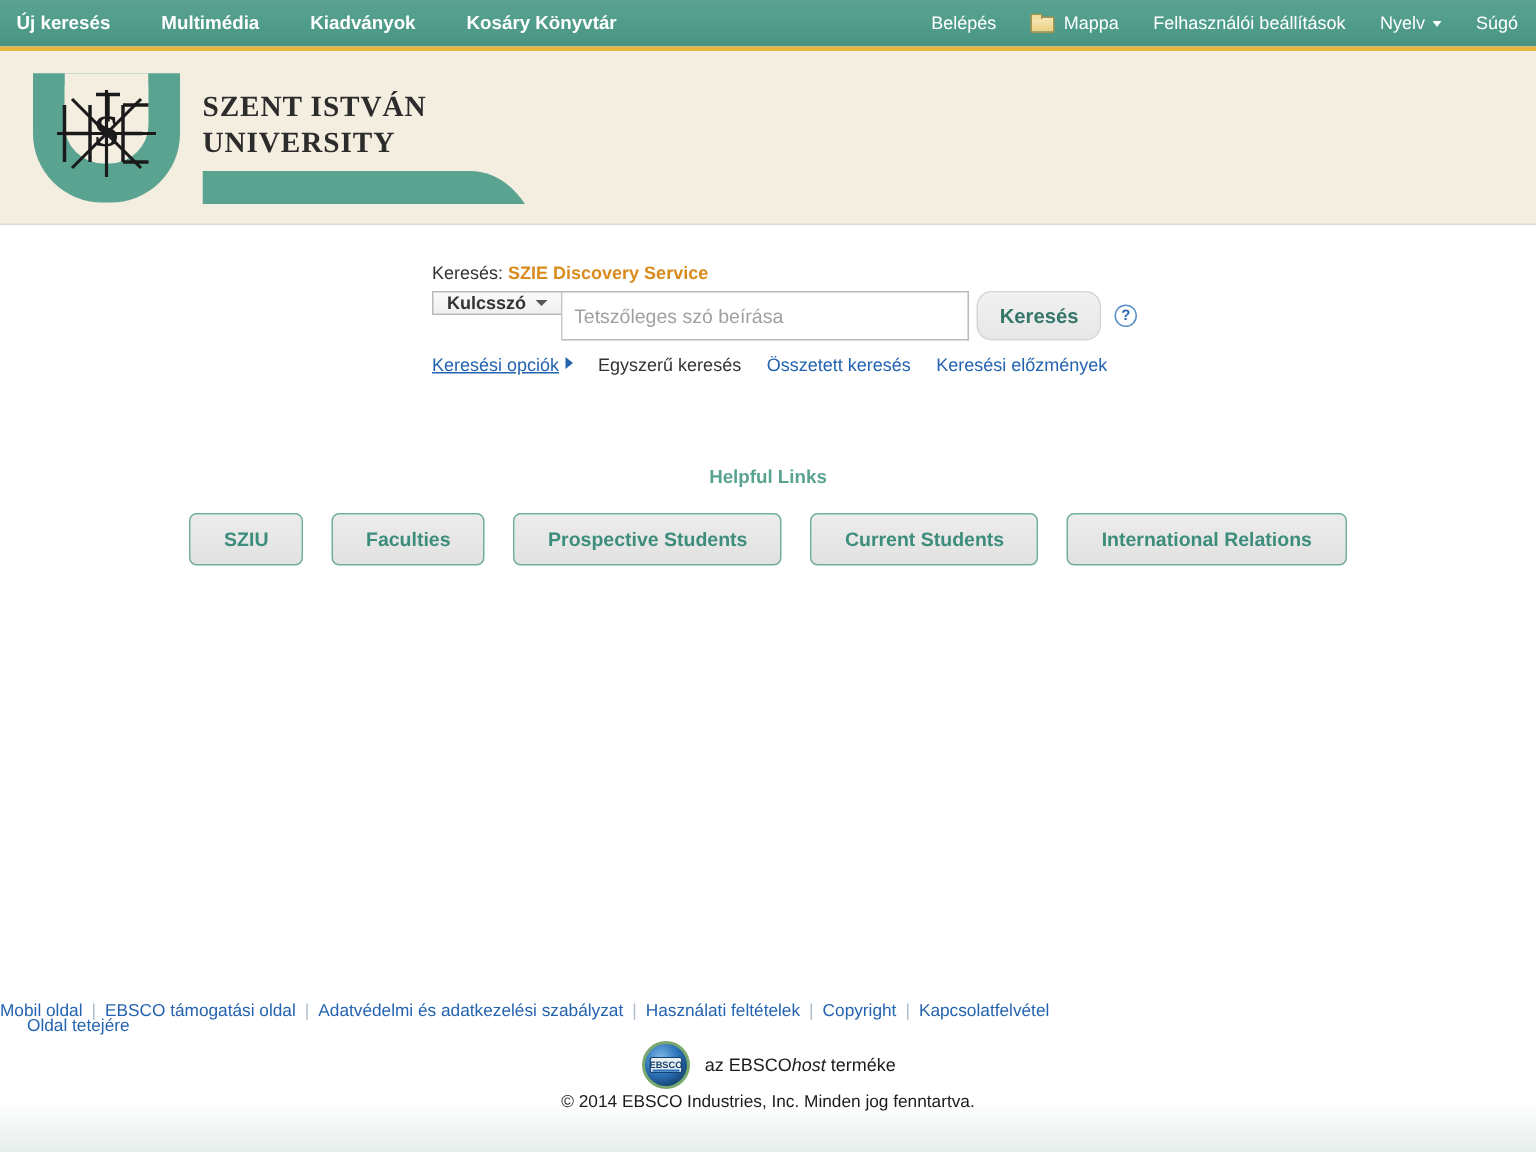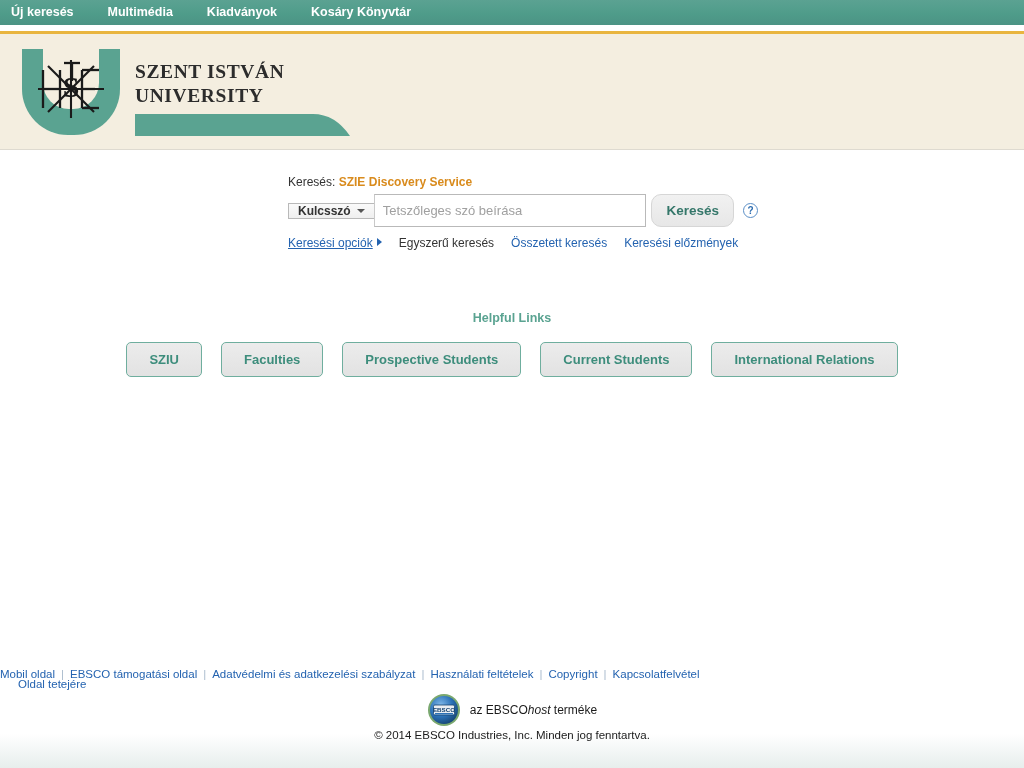--- a/index.html
+++ b/index.html
@@ -7,21 +7,21 @@
     margin: 0; padding: 0;
     width: 1024px; height: 768px;
     font-family: "Liberation Sans", sans-serif;
     background: #ffffff;
     overflow: hidden;
   }
 
   
   #top-nav {
     position: absolute; left: 0; top: 0;
-    width: 1024px; height: 25px;
+    width: 1024px; height: 31px;
     background: linear-gradient(to bottom, #5ba292 0%, #4f9c8a 55%, #4b9384 100%);
     display: flex; align-items: center;
   }
   #top-nav-gold {
     position: absolute; left: 0; top: 31px;
     width: 1024px; height: 3px;
     background: #e9b53f;
   }
   .nav-left { display: flex; align-items: center; padding-left: 11px; }
   .nav-right { display: flex; align-items: center; margin-left: auto; padding-right: 12px; }
@@ -105,21 +105,21 @@
   }
 
   
   #main { position: absolute; left: 0; top: 151px; width: 1024px; height: 500px; background: #ffffff; }
 
   #search-wrap { position: absolute; left: 288px; top: 24px; width: 470px; }
 
   #search-label { font-size: 12px; color: #333333; margin-bottom: 5px; white-space: nowrap; }
   #search-label .db-name { color: #d98b1d; font-weight: bold; }
 
-  #search-row { display: flex; align-items: center; height: 33px; }
+  #search-row { display: flex; align-items: flex-start; height: 33px; }
 
   #field-select {
     display: flex; align-items: center; justify-content: center;
     min-width: 70px; padding: 0 9px;
     background: linear-gradient(to bottom, #fafafa 0%, #efefef 100%);
     border: 1px solid #b9b9b9; border-right: none;
     font-size: 12px; font-weight: bold; color: #333333;
     cursor: pointer; white-space: nowrap;
   }
   #field-select .caret { margin-left: 6px; width: 0; height: 0;
@@ -200,20 +200,42 @@
 </style>
 </head>
 <body>
 
 <div id="top-nav">
   <div class="nav-left">
       <a class="nav-item">Új keresés</a>
       <a class="nav-item">Multimédia</a>
       <a class="nav-item">Kiadványok</a>
       <a class="nav-item">Kosáry Könyvtár</a>
+    </div>
+  <div class="nav-right">
+      <a class="nav-item">
+        <span>Belépés</span>
+      </a>
+      <a class="nav-item">
+        <span class="folder-icon">
+          <span class="fb"></span>
+          <span class="ft"></span>
+        </span>
+        <span>Mappa</span>
+      </a>
+      <a class="nav-item">
+        <span>Felhasználói beállítások</span>
+      </a>
+      <a class="nav-item">
+        <span>Nyelv</span>
+        <span class="caret-down"></span>
+      </a>
+      <a class="nav-item">
+        <span>Súgó</span>
+      </a>
     </div>
 </div>
 <div id="top-nav-gold"></div>
 
 <div id="brand-banner">
   <div id="logo-block">
 
     <div id="logo-u">
       <div class="ustem"></div>
       <div class="ucut"></div>

